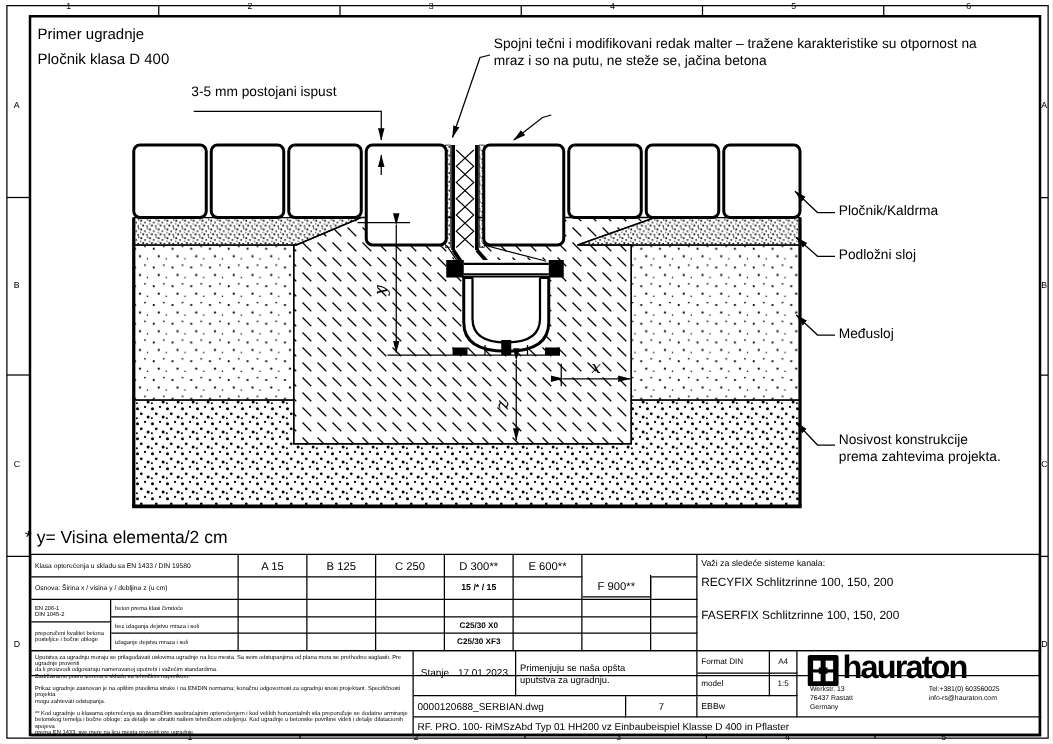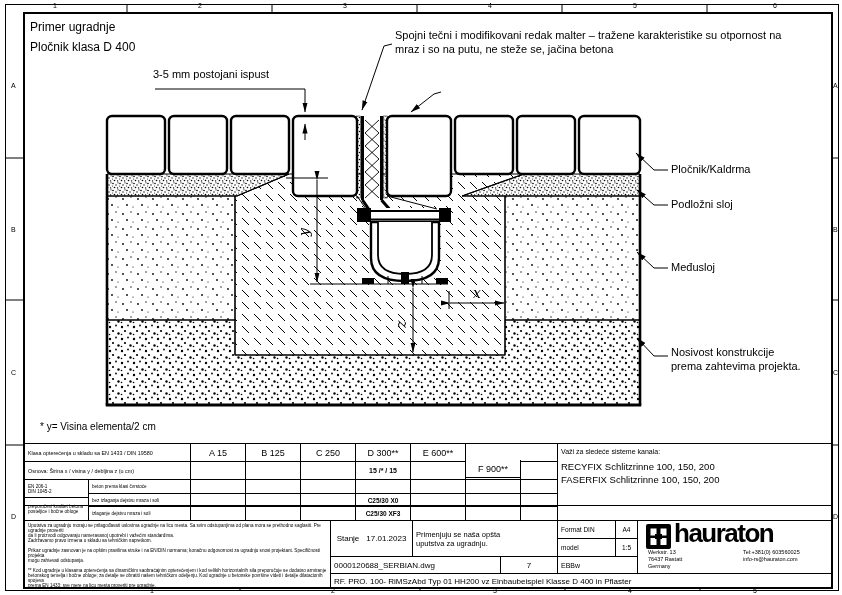--- a/index.html
+++ b/index.html
@@ -189,23 +189,23 @@
   <div class="txt" style="left:153px;top:68px;font-size:11px">3-5 mm postojani ispust</div>
   <div class="txt" style="left:395px;top:43px;font-size:11px">mraz i so na putu, ne steže se, jačina betona</div>
   <div class="txt" style="left:395px;top:29px;font-size:11px">Spojni tečni i modifikovani redak malter – tražene karakteristike su otpornost na</div>
 
   <div class="txt" style="left:671px;top:163px;font-size:11px">Pločnik/Kaldrma</div>
   <div class="txt" style="left:671px;top:198px;font-size:11px">Podložni sloj</div>
   <div class="txt" style="left:671px;top:261px;font-size:11px">Međusloj</div>
   <div class="txt" style="left:671px;top:346px;font-size:11px">Nosivost konstrukcije</div>
   <div class="txt" style="left:671px;top:360px;font-size:11px">prema zahtevima projekta.</div>
 
-  <div class="txt" style="left:40px;top:421px;font-size:10px">* y= Visina elementa/2 cm</div>
-
-  <div class="tbl" style="left:24px;top:443px;width:808px;height:63px">
+  <div class="txt" style="left:20px;top:421px;font-size:14px">* y= Visina elementa/2 cm</div>
+
+  <div class="tbl" style="left:24px;top:443px;width:808px;height:98px">
     <div class="cell" style="left:0;top:0;width:166px;height:18px">
       <span class="pad" style="font-size:5.4px">Klasa opterećenja u skladu sa EN 1433 / DIN 19580</span>
       </div>
     <div class="cell center" style="left:166px;top:0;width:55px;height:18px;font-size:9px">
         <span>A 15</span>
       </div>
     <div class="cell center" style="left:221px;top:0;width:55px;height:18px;font-size:9px">
         <span>B 125</span>
       </div>
     <div class="cell center" style="left:276px;top:0;width:55px;height:18px;font-size:9px">
@@ -282,21 +282,21 @@
     <div class="cell center" style="left:331px;top:63px;width:55px;height:14px;font-size:6.5px;font-weight:bold">
         <span>C25/30 XF3</span>
       </div>
     <div class="cell" style="left:386px;top:63px;width:55px;height:14px"></div>
     <div class="cell" style="left:441px;top:63px;width:55px;height:14px"></div>
     <div class="cell" style="left:496px;top:63px;width:37px;height:14px"></div>
 
     <div class="cell" style="left:533px;top:0;width:275px;height:77px;border-right:none;align-items:flex-start">
       <div class="pad" style="padding-top:4px">
         <div style="font-size:7px;margin-bottom:6px">Važi za sledeće sisteme kanala:</div>
-        <div style="font-size:9.5px;margin-bottom:2px">RECYFIX Schlitzrinne 100, 150, 200</div>
+        <div style="font-size:9.5px;margin-bottom:15px">RECYFIX Schlitzrinne 100, 150, 200</div>
         <div style="font-size:9.5px">FASERFIX Schlitzrinne 100, 150, 200</div>
       </div>
       </div>
   </div>
 
   <div class="tbl" style="left:24px;top:520px;width:808px;height:68px">
     <div class="cell" style="left:0;top:0;width:306px;height:68px;align-items:flex-start">
       <div class="pad micro" style="padding-top:2px">
         <div>Uputstva za ugradnju moraju se prilagođavati uslovima ugradnje na licu mesta. Sa svim odstupanjima od plana mora se prethodno saglasiti. Pre ugradnje proveriti</div>
         <div>da li proizvodi odgovaraju nameravanoj upotrebi i važećim standardima.</div>

